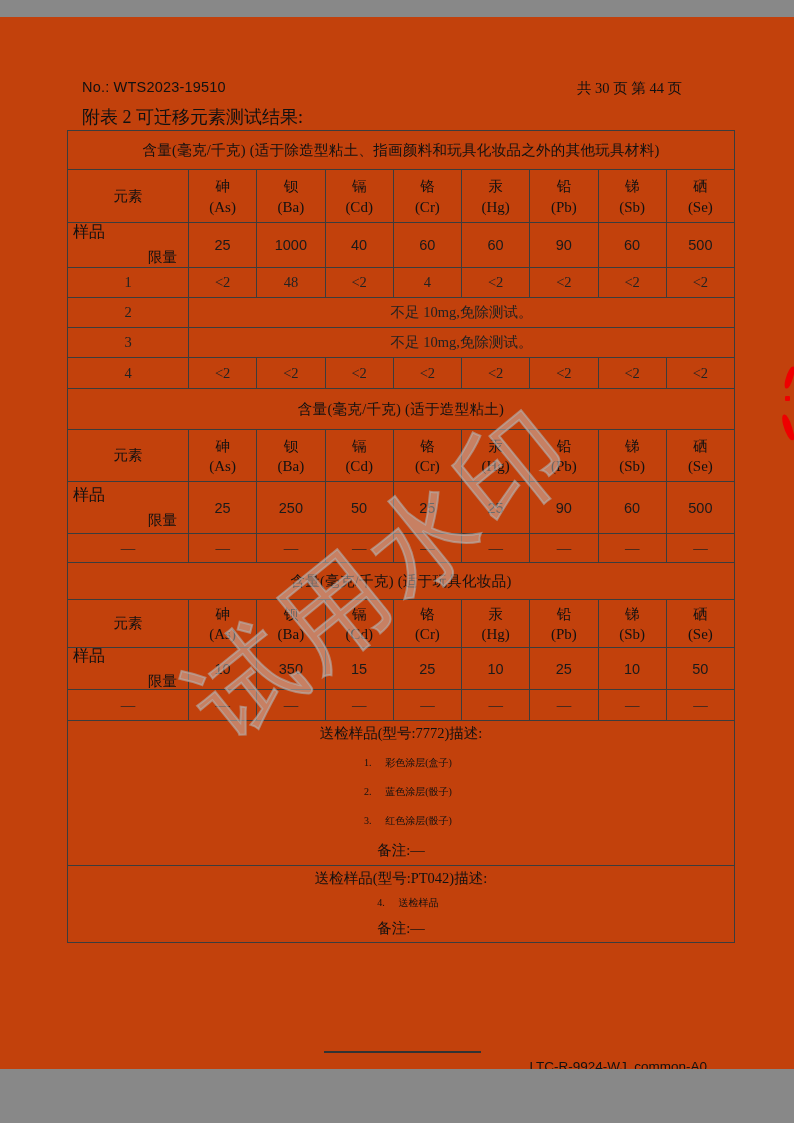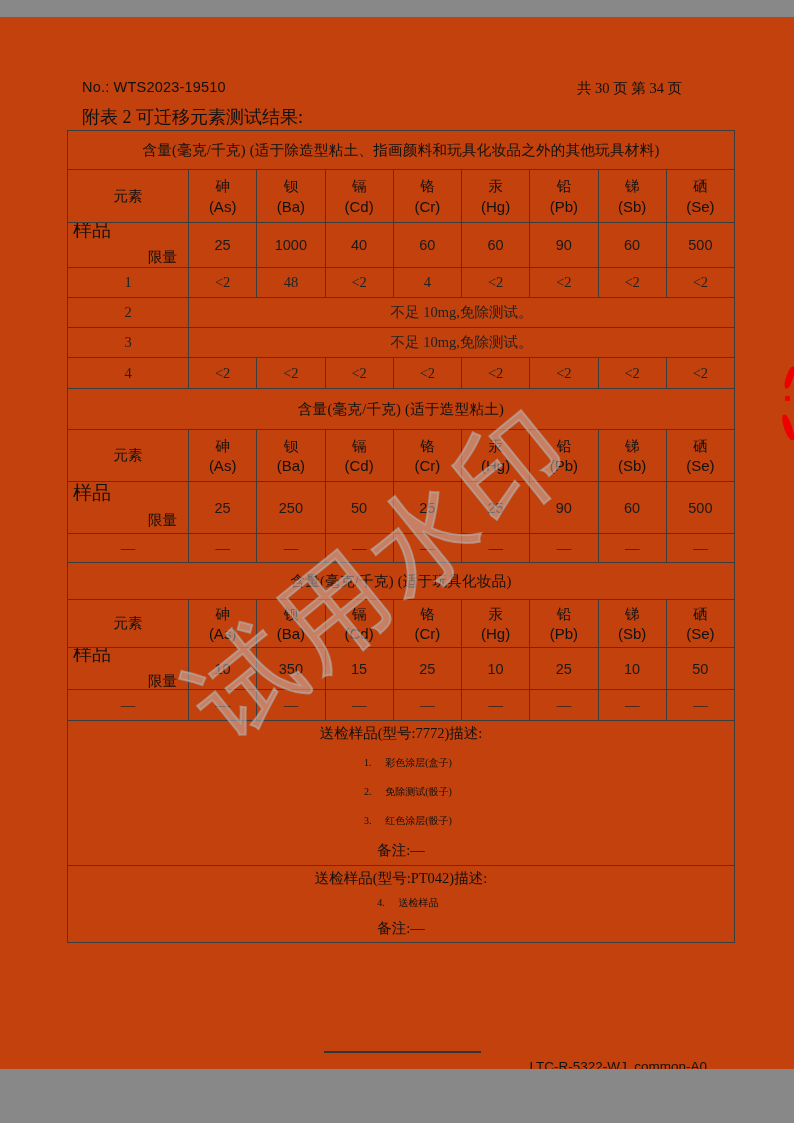--- a/index.html
+++ b/index.html
@@ -23,42 +23,42 @@
   table.results {
     position:absolute; left:67px; top:113px; width:668px;
     border-collapse:collapse; table-layout:fixed;
   }
   table.results td {
     border:1px solid #3c3c3c; text-align:center; vertical-align:middle;
     font-size:14.5px; padding:0; overflow:hidden;
   }
   td.sec-title { font-size:14.5px; letter-spacing:0.3px; }
   .el-name { font-size:14.5px; line-height:1.5; }
-  .el-sym  { font-family:Liberation Sans, sans-serif; font-size:15px; line-height:1.2; }
+  .el-sym  { font-family:Liberation Serif, serif; font-size:15px; line-height:1.2; }
   td.limit-val { font-family:"Liberation Sans", sans-serif; font-size:15.5px; color:#1a1a1a; }
   td.meas { font-size:15px; color:#222; }
 
   .h-sec1 { height:39px; } .h-el1 { height:53px; } .h-lim1 { height:45px; }
   .h-d    { height:30px; } .h-d4 { height:31px; }
   .h-sec2 { height:41px; } .h-el2 { height:52px; } .h-lim2 { height:52px; }
   .h-dash2{ height:29px; }
   .h-sec3 { height:37px; } .h-el3 { height:48px; } .h-lim3 { height:42px; }
   .h-dash3{ height:31px; }
   .h-desc1{ height:142px; } .h-desc2{ height:77px; }
 
   
   td.diag-cell { position:relative; padding:0; }
   .diag-inner {
     position:relative; width:100%; height:100%;
     background-image:linear-gradient(to bottom right,
       transparent calc(50% - 0.7px), #3c3c3c calc(50% - 0.7px),
       #3c3c3c calc(50% + 0.7px), transparent calc(50% + 0.7px));
   }
   .diag-top { position:absolute; top:3px; left:60px; font-size:14.5px;padding-left:20px; }
-  .diag-bottom { position:absolute; bottom:2px; left:5px; font-size:19px; }
+  .diag-bottom { position:absolute; bottom:2px; left:5px; font-size:16px; }
 
   
   td.desc-cell { text-align:left; vertical-align:top; padding:6px 10px 0 12px; }
   .desc-heading { font-size:14.5px; height:29px; line-height:24px; }
   .desc-line { font-size:10px; height:29px; line-height:26px; }
   .desc-line .item-no { display:inline-block; width:35px; }
   .desc-remark { font-size:14.5px; height:28px; line-height:26px; }
   .desc-cell.short .desc-heading, .desc-cell.short .desc-line, .desc-cell.short .desc-remark
   { height:25px; line-height:22px; }
 
@@ -85,21 +85,21 @@
     font-family:"Liberation Sans", sans-serif; font-size:13.5px; color:#111; white-space:pre;
   }
 </style>
 </head>
 <body>
 
 <div class="page">
 
   <div class="hdr-row">
     <span class="doc-no">No.: WTS2023-19510</span>
-    <span class="page-info">共 30 页 第 34 页</span>
+    <span class="page-info">共 30 页 第 44 页</span>
   </div>
   <div class="subtitle">附表 2 可迁移元素测试结果:</div>
 
   <table class="results">
     <colgroup>
       <col style="width:121px">
       <col>
         <col>
         <col>
         <col>
@@ -324,21 +324,21 @@
       <td class="meas">—</td>
       <td class="meas">—</td>
       <td class="meas">—</td>
       <td class="meas">—</td>
     </tr>
 
     <tr class="h-desc1">
       <td colspan="9" class="desc-cell">
         <div class="desc-heading">送检样品(型号:7772)描述:</div>
         <div class="desc-line"><span class="item-no">1.</span><span>彩色涂层(盒子)</span></div>
-        <div class="desc-line"><span class="item-no">2.</span><span>免除测试(骰子)</span></div>
+        <div class="desc-line"><span class="item-no">2.</span><span>蓝色涂层(骰子)</span></div>
         <div class="desc-line"><span class="item-no">3.</span><span>红色涂层(骰子)</span></div>
         <div class="desc-remark">备注:—</div>
       </td>
     </tr>
     <tr class="h-desc2">
       <td colspan="9" class="desc-cell short">
         <div class="desc-heading">送检样品(型号:PT042)描述:</div>
         <div class="desc-line"><span class="item-no">4.</span><span>送检样品</span></div>
         <div class="desc-remark">备注:—</div>
       </td>
@@ -346,15 +346,15 @@
   </tbody>
     </table>
 
   <div class="watermark">试用水印</div>
 
   <div class="seal-frag seal-1"></div>
   <div class="seal-frag seal-dot"></div>
   <div class="seal-frag seal-2"></div>
 
   <div class="footer-line"></div>
-  <div class="footer-code">LTC-R-5322-WJ  common-A0</div>
+  <div class="footer-code">LTC-R-9924-WJ  common-A0</div>
 
 </div>
 
 </body></html>

